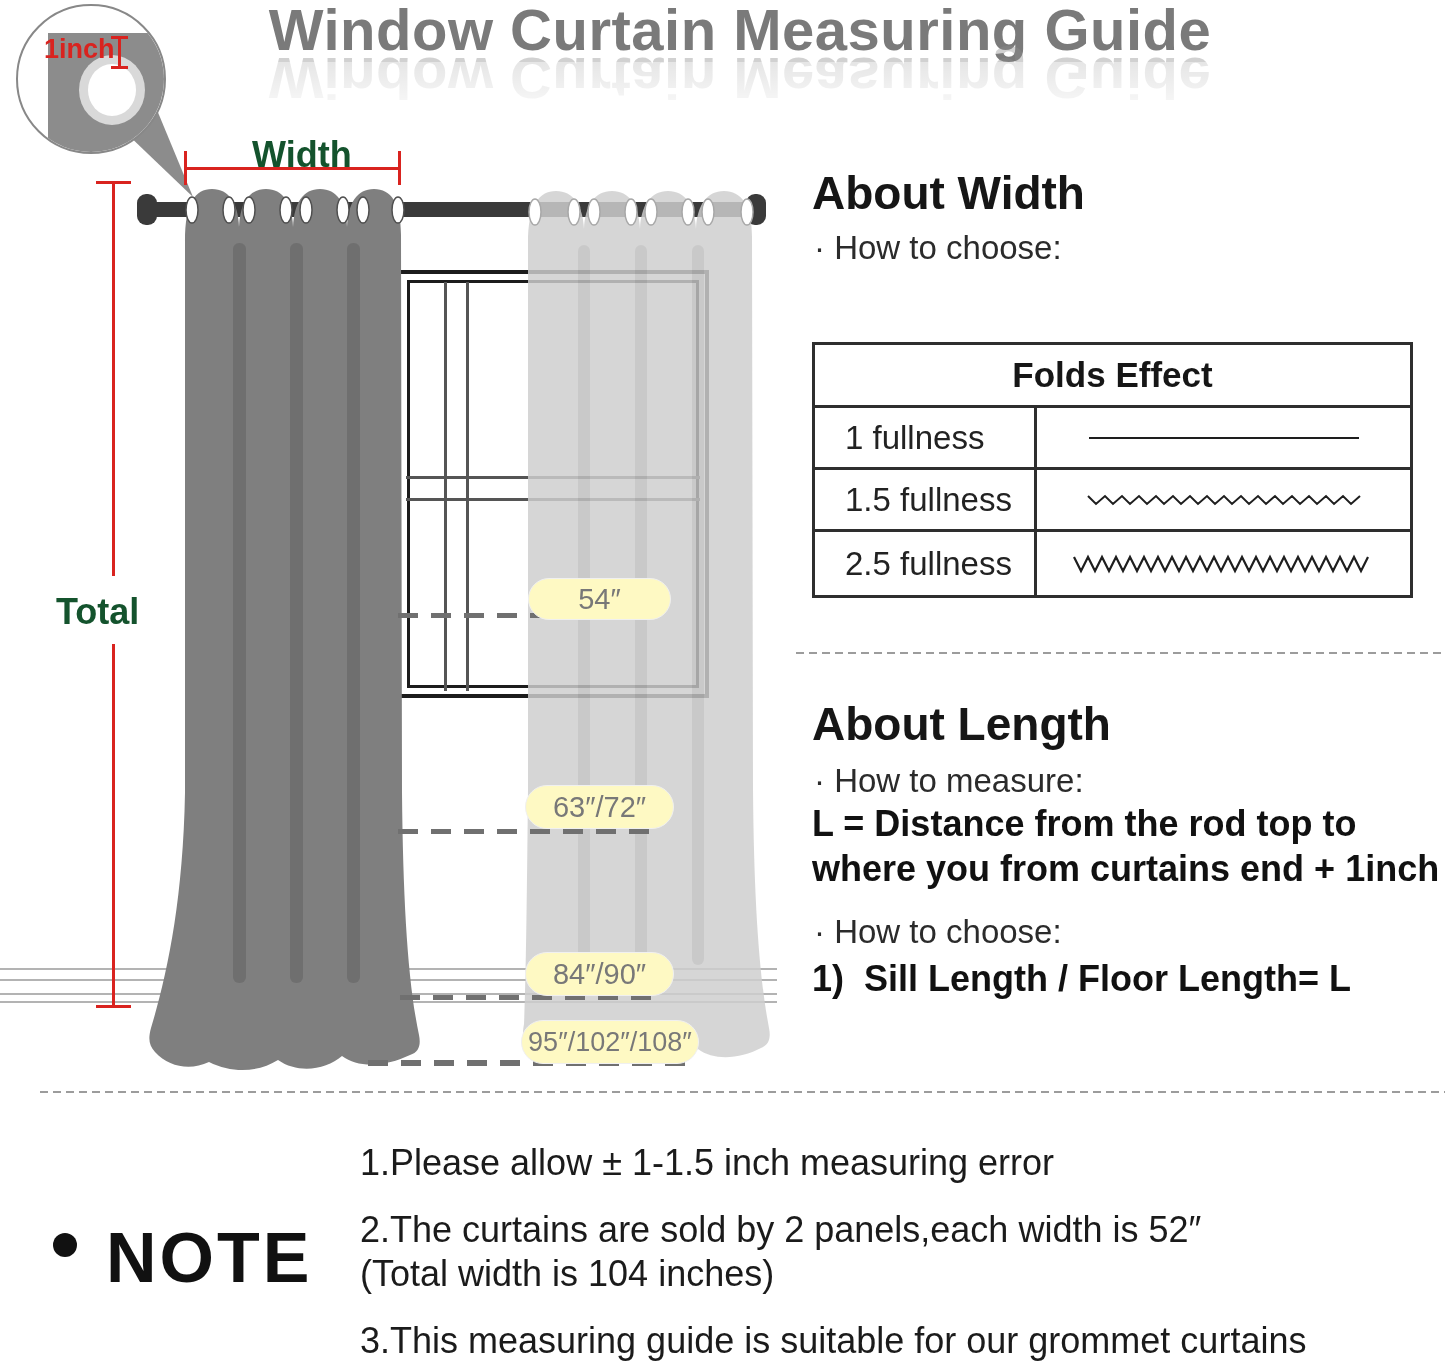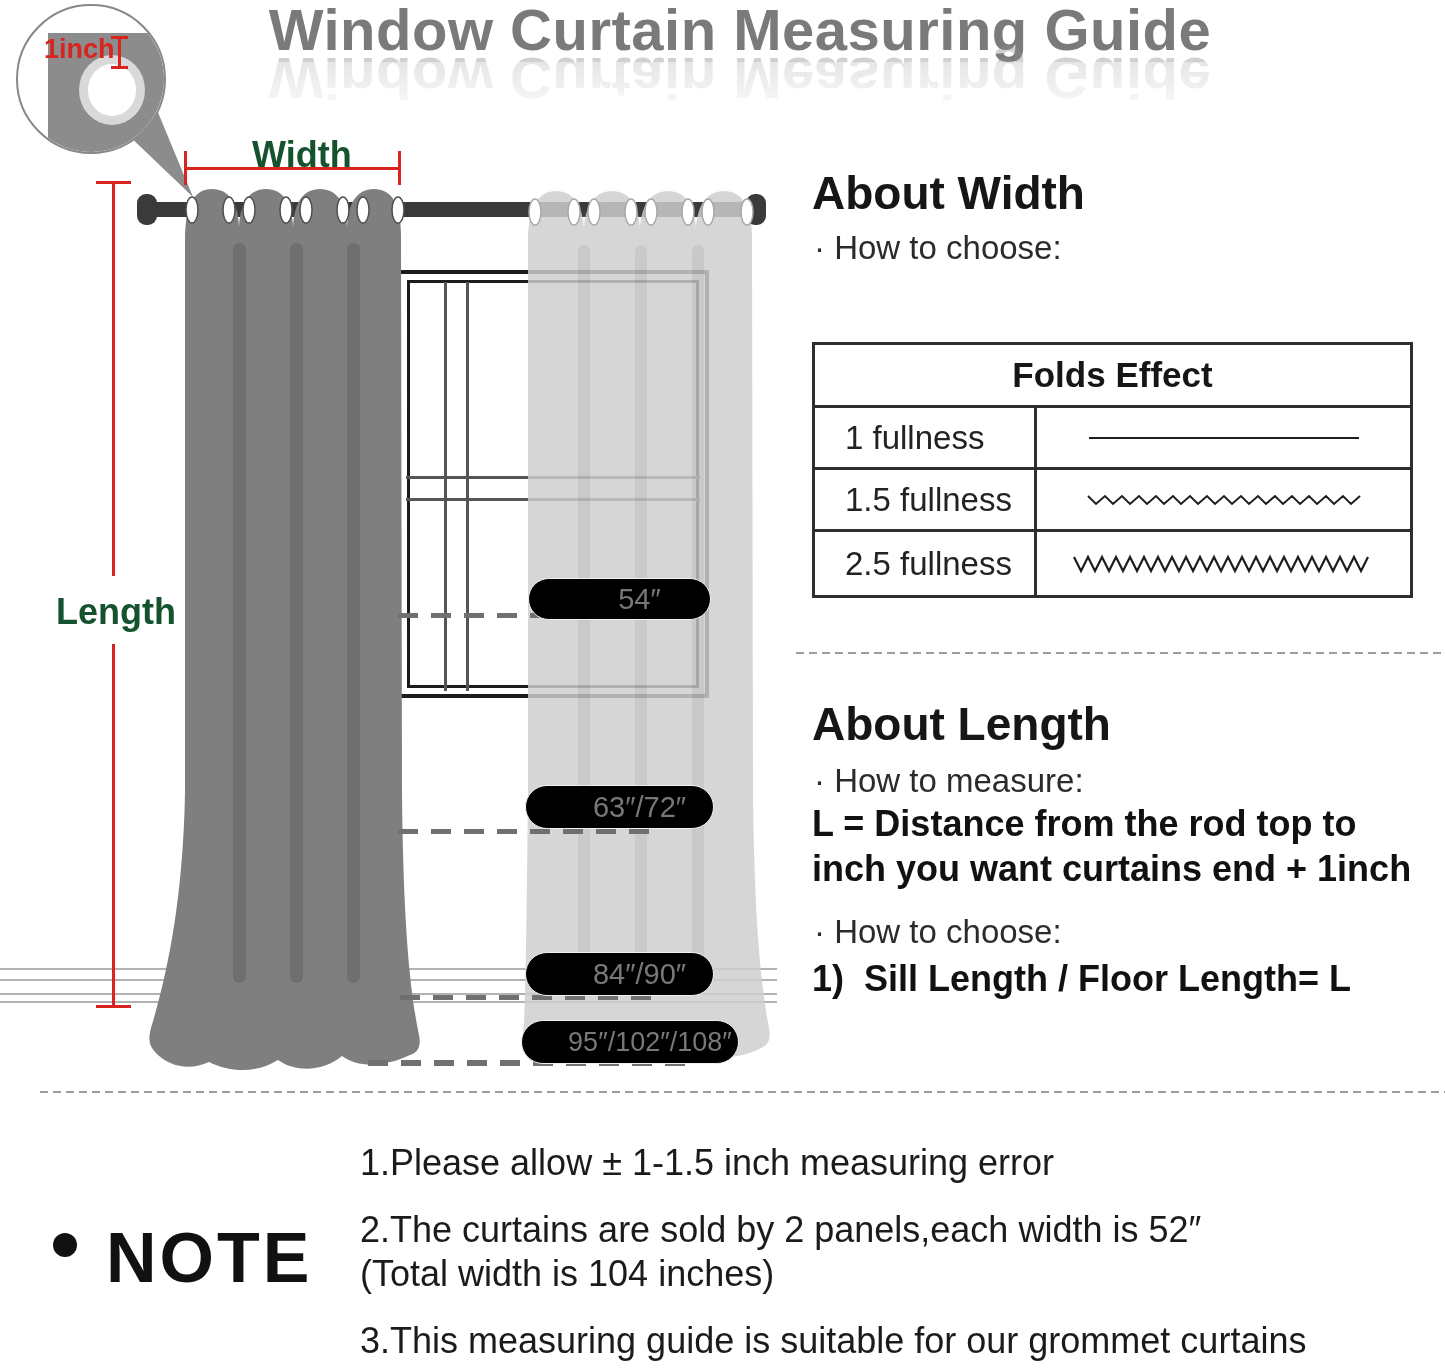--- a/index.html
+++ b/index.html
@@ -34,22 +34,22 @@
 
   
   #mag-circle{position:absolute;left:16px;top:4px;width:146px;height:146px;border-radius:50%;
               border:2px solid #888;background:#fff;overflow:hidden;}
   #mag-square{position:absolute;left:30px;top:27px;width:122px;height:132px;background:#8c8c8c;}
   #mag-ring{position:absolute;left:61px;top:49px;width:66px;height:70px;border-radius:50%;background:#d9d9d9;}
   #mag-hole{position:absolute;left:70px;top:58px;width:48px;height:52px;border-radius:50%;background:#fff;}
   #mag-label{position:absolute;left:26px;top:28px;font-size:27px;font-weight:700;color:#d9231f;}
 
   
-  .size-pill{position:absolute;background:#000000;border-radius:24px;color:#787878;font-size:29px;
-             display:flex;align-items:center;justify-content:center;border:1px solid #f0f0f0;padding-left:40px;}
+  .size-pill{position:absolute;background:#fef9c3;border-radius:24px;color:#787878;font-size:29px;
+             display:flex;align-items:center;justify-content:center;border:1px solid #f0f0f0;}
   .measure-dash{position:absolute;height:5px;
              background:repeating-linear-gradient(90deg,#707070 0 20px,transparent 20px 33px);}
   .fine-dash{position:absolute;height:2px;
              background:repeating-linear-gradient(90deg,#9c9c9c 0 8px,transparent 8px 13px);}
 
   
   .sec-heading{position:absolute;font-size:46px;font-weight:700;color:#161616;}
   .sec-bullet-line{position:absolute;font-size:33px;font-weight:400;color:#2b2b2b;}
   .sec-formula{position:absolute;font-size:36px;font-weight:600;color:#111;}
 
@@ -151,21 +151,21 @@
     <div class="red-line" style="left:93px;top:60px;width:17px;height:3px"></div>
   </div>
 
   <div class="red-label" style="left:252px;top:134px">Width</div>
   <div class="red-line" style="left:184px;top:151px;width:3px;height:34px"></div>
   <div class="red-line" style="left:398px;top:151px;width:3px;height:34px"></div>
   <div class="red-line" style="left:184px;top:167px;width:217px;height:3px"></div>
 
   <div class="red-line" style="left:96px;top:181px;width:35px;height:3px"></div>
   <div class="red-line" style="left:112px;top:184px;width:3px;height:392px"></div>
-  <div class="red-label" style="left:56px;top:591px">Length</div>
+  <div class="red-label" style="left:56px;top:591px">Total</div>
   <div class="red-line" style="left:112px;top:644px;width:3px;height:362px"></div>
   <div class="red-line" style="left:96px;top:1005px;width:35px;height:3px"></div>
 
   <div class="measure-dash" style="left:398px;top:613px;width:261px"></div>
   <div class="size-pill" style="left:528px;top:578px;width:141px;height:40px">54″</div>
 
   <div class="measure-dash" style="left:398px;top:829px;width:261px"></div>
   <div class="size-pill" style="left:525px;top:785px;width:147px;height:42px">63″/72″</div>
 
   <div class="measure-dash" style="left:400px;top:995px;width:258px"></div>
@@ -198,21 +198,21 @@
     <div class="t-wave">
       <svg width="320" height="26" viewBox="0 0 320 26">
           <polyline fill="none" stroke="#1e1e1e" stroke-width="2.2" points="10,6 17,20 24,6 31,20 38,6 45,20 52,6 59,20 66,6 73,20 80,6 87,20 94,6 101,20 108,6 115,20 122,6 129,20 136,6 143,20 150,6 157,20 164,6 171,20 178,6 185,20 192,6 199,20 206,6 213,20 220,6 227,20 234,6 241,20 248,6 255,20 262,6 269,20 276,6 283,20 290,6 297,20 304,6"></polyline>
         </svg>
     </div>
   </div>
 
   <div class="sec-heading" style="left:812px;top:697px">About Length</div>
   <div class="sec-bullet-line" style="left:814px;top:762px">· How to measure:</div>
   <div class="sec-formula" style="left:812px;top:803px">L = Distance from the rod top to</div>
-  <div class="sec-formula" style="left:812px;top:848px">inch you want curtains end + 1inch</div>
+  <div class="sec-formula" style="left:812px;top:848px">where you from curtains end + 1inch</div>
   <div class="sec-bullet-line" style="left:814px;top:913px">· How to choose:</div>
   <div class="sec-formula" style="left:812px;top:958px">1)&nbsp; Sill Length / Floor Length= L</div>
 
   <div id="note-bullet"></div>
   <div id="note-heading">NOTE</div>
   <div class="note-line" style="top:1142px">1.Please allow ± 1-1.5 inch measuring error</div>
   <div class="note-line" style="top:1209px">2.The curtains are sold by 2 panels,each width is 52″</div>
   <div class="note-line" style="top:1253px">(Total width is 104 inches)</div>
   <div class="note-line" style="top:1320px">3.This measuring guide is suitable for our grommet curtains</div>
 

